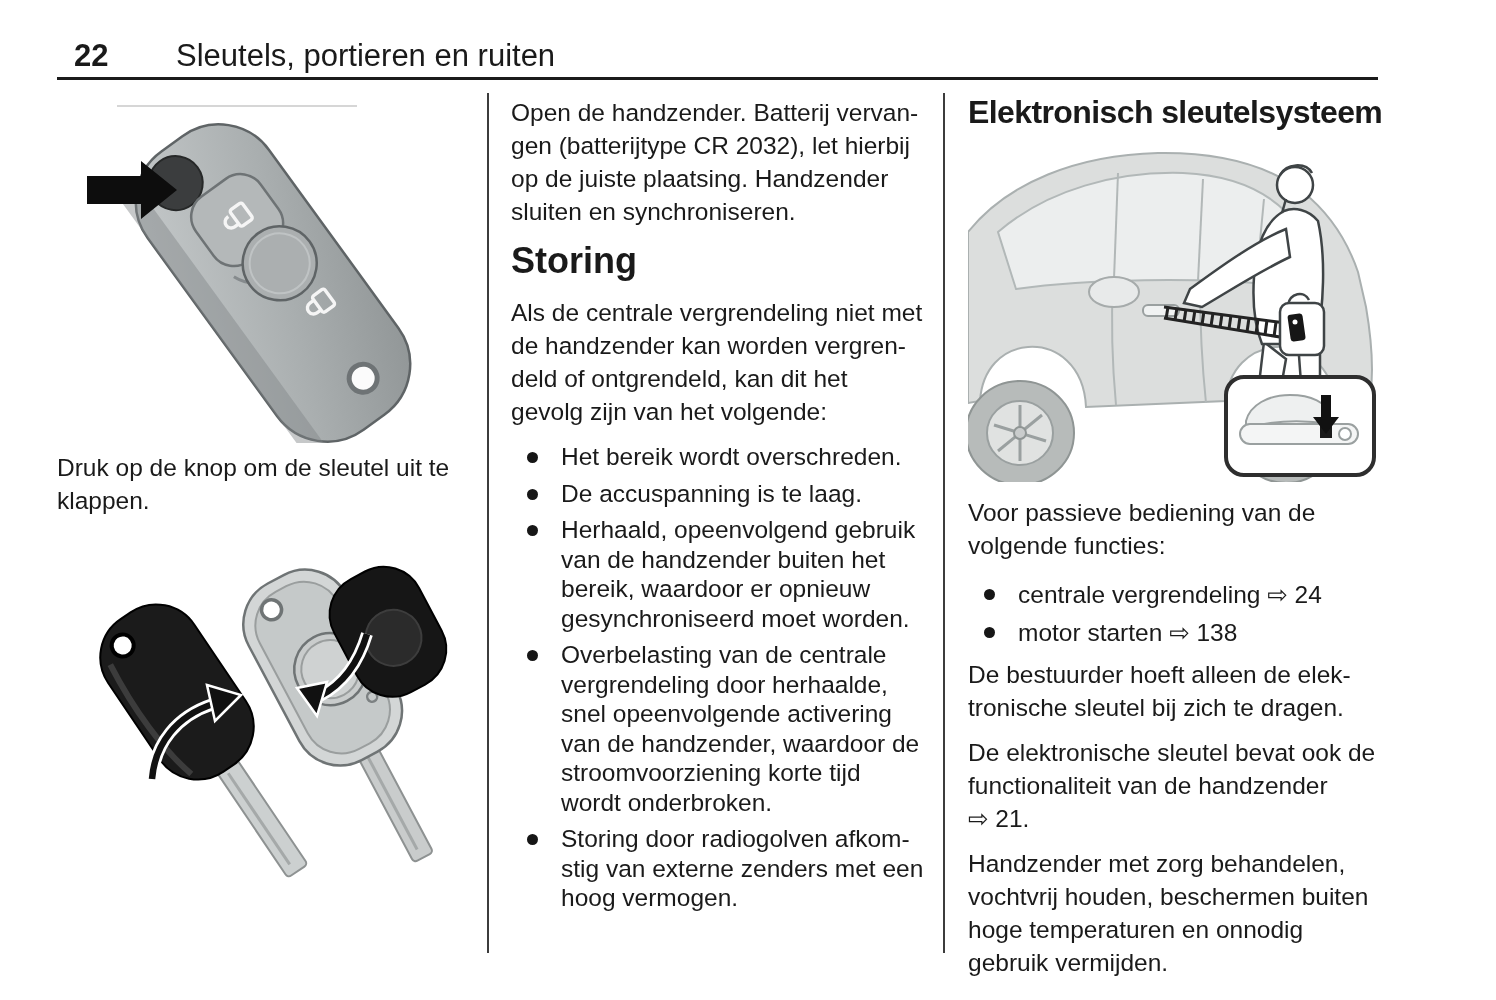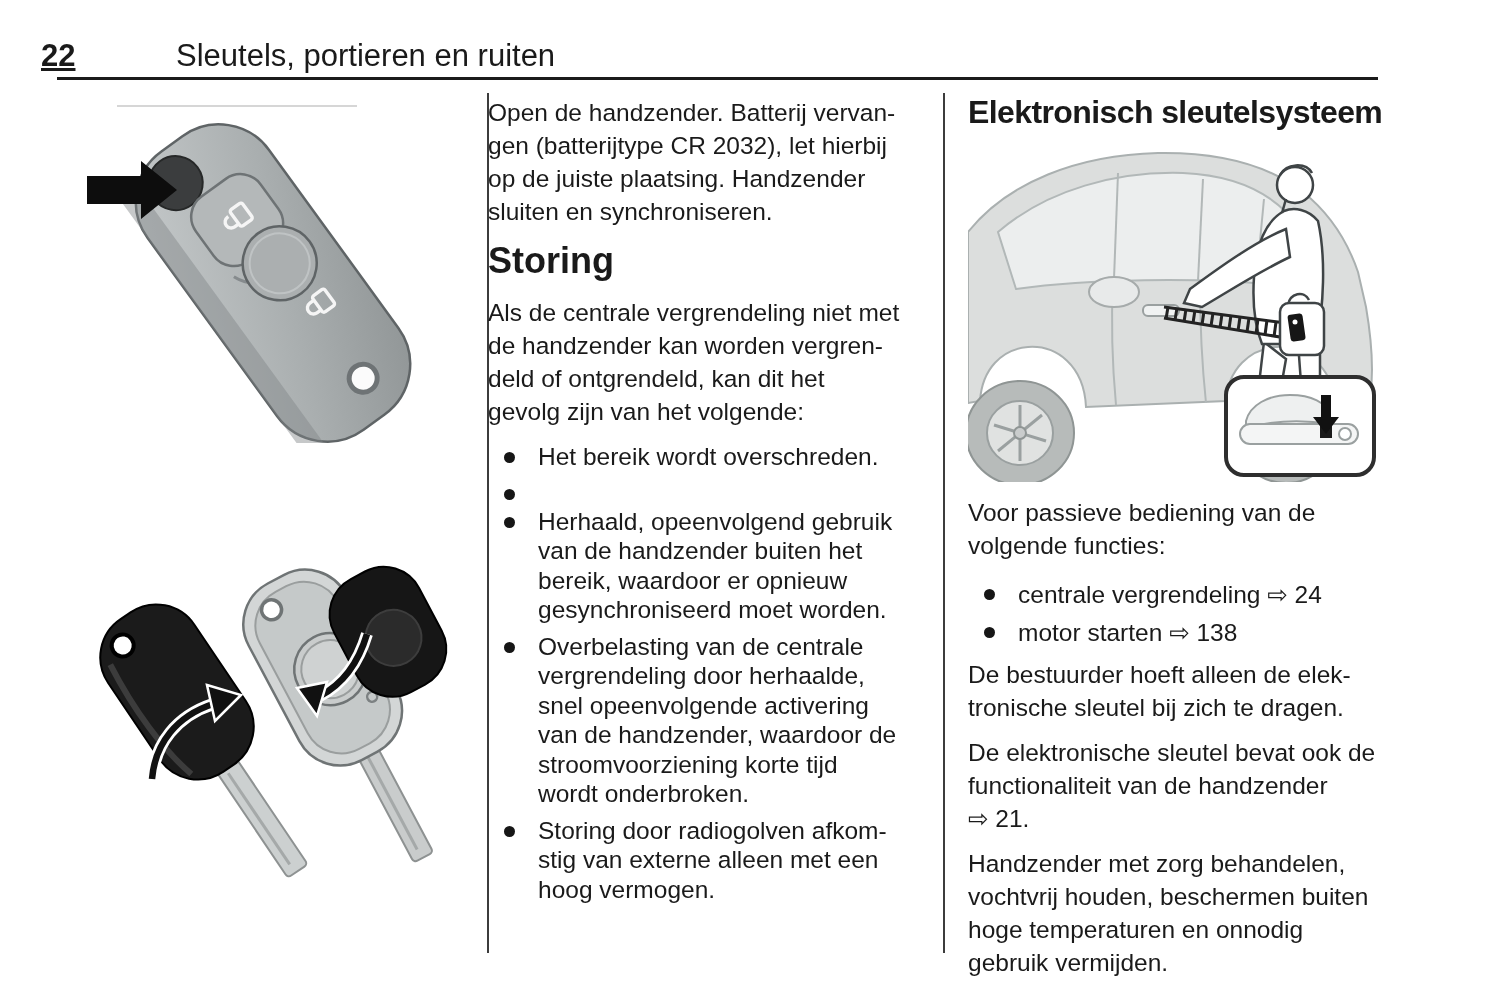--- a/index.html
+++ b/index.html
@@ -4,32 +4,32 @@
 <style>
   html,body { margin:0; padding:0; }
   body {
     width:1496px; height:1000px; background:#ffffff;
     font-family:"Liberation Sans", sans-serif; color:#1a1a1a;
     position:relative; overflow:hidden;
   }
   .page { position:absolute; inset:0; }
 
   
-  .page-num   { position:absolute; left:41px;  top:38px; font-size:31px; font-weight:bold;text-decoration:underline; }
+  .page-num   { position:absolute; left:74px;  top:38px; font-size:31px; font-weight:bold; }
   .page-title { position:absolute; left:176px; top:38px; font-size:31px; font-weight:normal; }
   .header-rule{ position:absolute; left:57px;  top:77px; width:1321px; height:3px; background:#1b1b1b; }
 
   .vdivider { position:absolute; top:93px; width:2px; height:860px; background:#3c3c3c; }
   .vd1 { left:487px; } .vd2 { left:943px; }
 
   
   .col-left-fig1 { position:absolute; left:57px;  top:98px;  width:410px; height:345px; }
   .col-left-cap  { position:absolute; left:57px;  top:451px; width:414px; }
   .col-left-fig2 { position:absolute; left:57px;  top:542px; width:410px; height:345px; }
-  .col-mid   { position:absolute; left:488px; top:96px; width:430px; }
+  .col-mid   { position:absolute; left:511px; top:96px; width:430px; }
   .col-right { position:absolute; left:968px; top:94px; width:414px; }
 
   p.body { font-size:24.5px; line-height:33px; margin:0 0 12px 0; white-space:pre-line; }
   .col-mid h3 { font-size:36px; font-weight:bold; margin:4px 0 14px 0; }
   .col-right h2 { font-size:32px; font-weight:bold; letter-spacing:-0.6px; margin:0 0 5px 0; white-space:nowrap; }
 
   ul.bullets { margin:2px 0 8px 0; padding:0; list-style:none; }
   ul.bullets li { display:flex; align-items:flex-start; margin-bottom:7px; }
   .dot { flex:none; width:11px; height:11px; border-radius:50%; background:#161616; margin:10px 0 0 16px; }
   .li-text { margin-left:23px; font-size:24.5px; line-height:29.5px; white-space:pre-line; }
@@ -78,20 +78,22 @@
         <g transform="translate(24,44) rotate(-90)" stroke="#f5f5f5" fill="none" stroke-width="3.4">
           <rect x="-10" y="-1" width="20" height="15" rx="2.5"></rect>
           <path d="M -6 -1 v -5 a 6 6 0 0 1 12 0 v 5"></path>
         </g>
         <circle cx="17" cy="130" r="14" fill="#fbfbfb" stroke="#6e7375" stroke-width="5"></circle>
       </g>
       <polygon points="30,78 84,78 84,63 120,92 84,121 84,106 30,106" fill="#0d0d0d"></polygon>
     </svg>
   </figure>
 
+  <p class="body col-left-cap">Druk op de knop om de sleutel uit te
+klappen.</p>
 
   <figure class="col-left-fig2">
     <svg width="410" height="345" viewBox="0 0 410 345">
 
       <g transform="translate(268,130) rotate(-28)">
         <rect x="-11" y="80" width="22" height="130" rx="4" fill="#c9cccc" stroke="#8e9292" stroke-width="2"></rect>
         <line x1="-2" y1="92" x2="-2" y2="200" stroke="#a5a9a9" stroke-width="3"></line>
         <rect x="-55" y="-105" width="110" height="200" rx="46" fill="#d3d6d6" stroke="#6f7475" stroke-width="2.5"></rect>
         <rect x="-44" y="-94" width="88" height="178" rx="38" fill="#c5c9c9" stroke="#9a9e9e" stroke-width="2"></rect>
         <circle cx="-18" cy="-80" r="10" fill="#ffffff" stroke="#6f7475" stroke-width="3.5"></circle>
@@ -137,41 +139,42 @@
 de handzender kan worden vergren-
 deld of ontgrendeld, kan dit het
 gevolg zijn van het volgende:</p>
     <ul class="bullets">
       <li>
         <span class="dot"></span>
         <span class="li-text">Het bereik wordt overschreden.</span>
       </li>
       <li>
         <span class="dot"></span>
+        <span class="li-text">De accuspanning is te laag.</span>
       </li>
       <li>
         <span class="dot"></span>
         <span class="li-text">Herhaald, opeenvolgend gebruik
 van de handzender buiten het
 bereik, waardoor er opnieuw
 gesynchroniseerd moet worden.</span>
       </li>
       <li>
         <span class="dot"></span>
         <span class="li-text">Overbelasting van de centrale
 vergrendeling door herhaalde,
 snel opeenvolgende activering
 van de handzender, waardoor de
 stroomvoorziening korte tijd
 wordt onderbroken.</span>
       </li>
       <li>
         <span class="dot"></span>
         <span class="li-text">Storing door radiogolven afkom-
-stig van externe alleen met een
+stig van externe zenders met een
 hoog vermogen.</span>
       </li>
     </ul>
   </section>
 
   <section class="col-right">
     <h2>Elektronisch sleutelsysteem</h2>
 
     <figure class="fig3">
       <svg width="410" height="345" viewBox="0 0 410 345">

